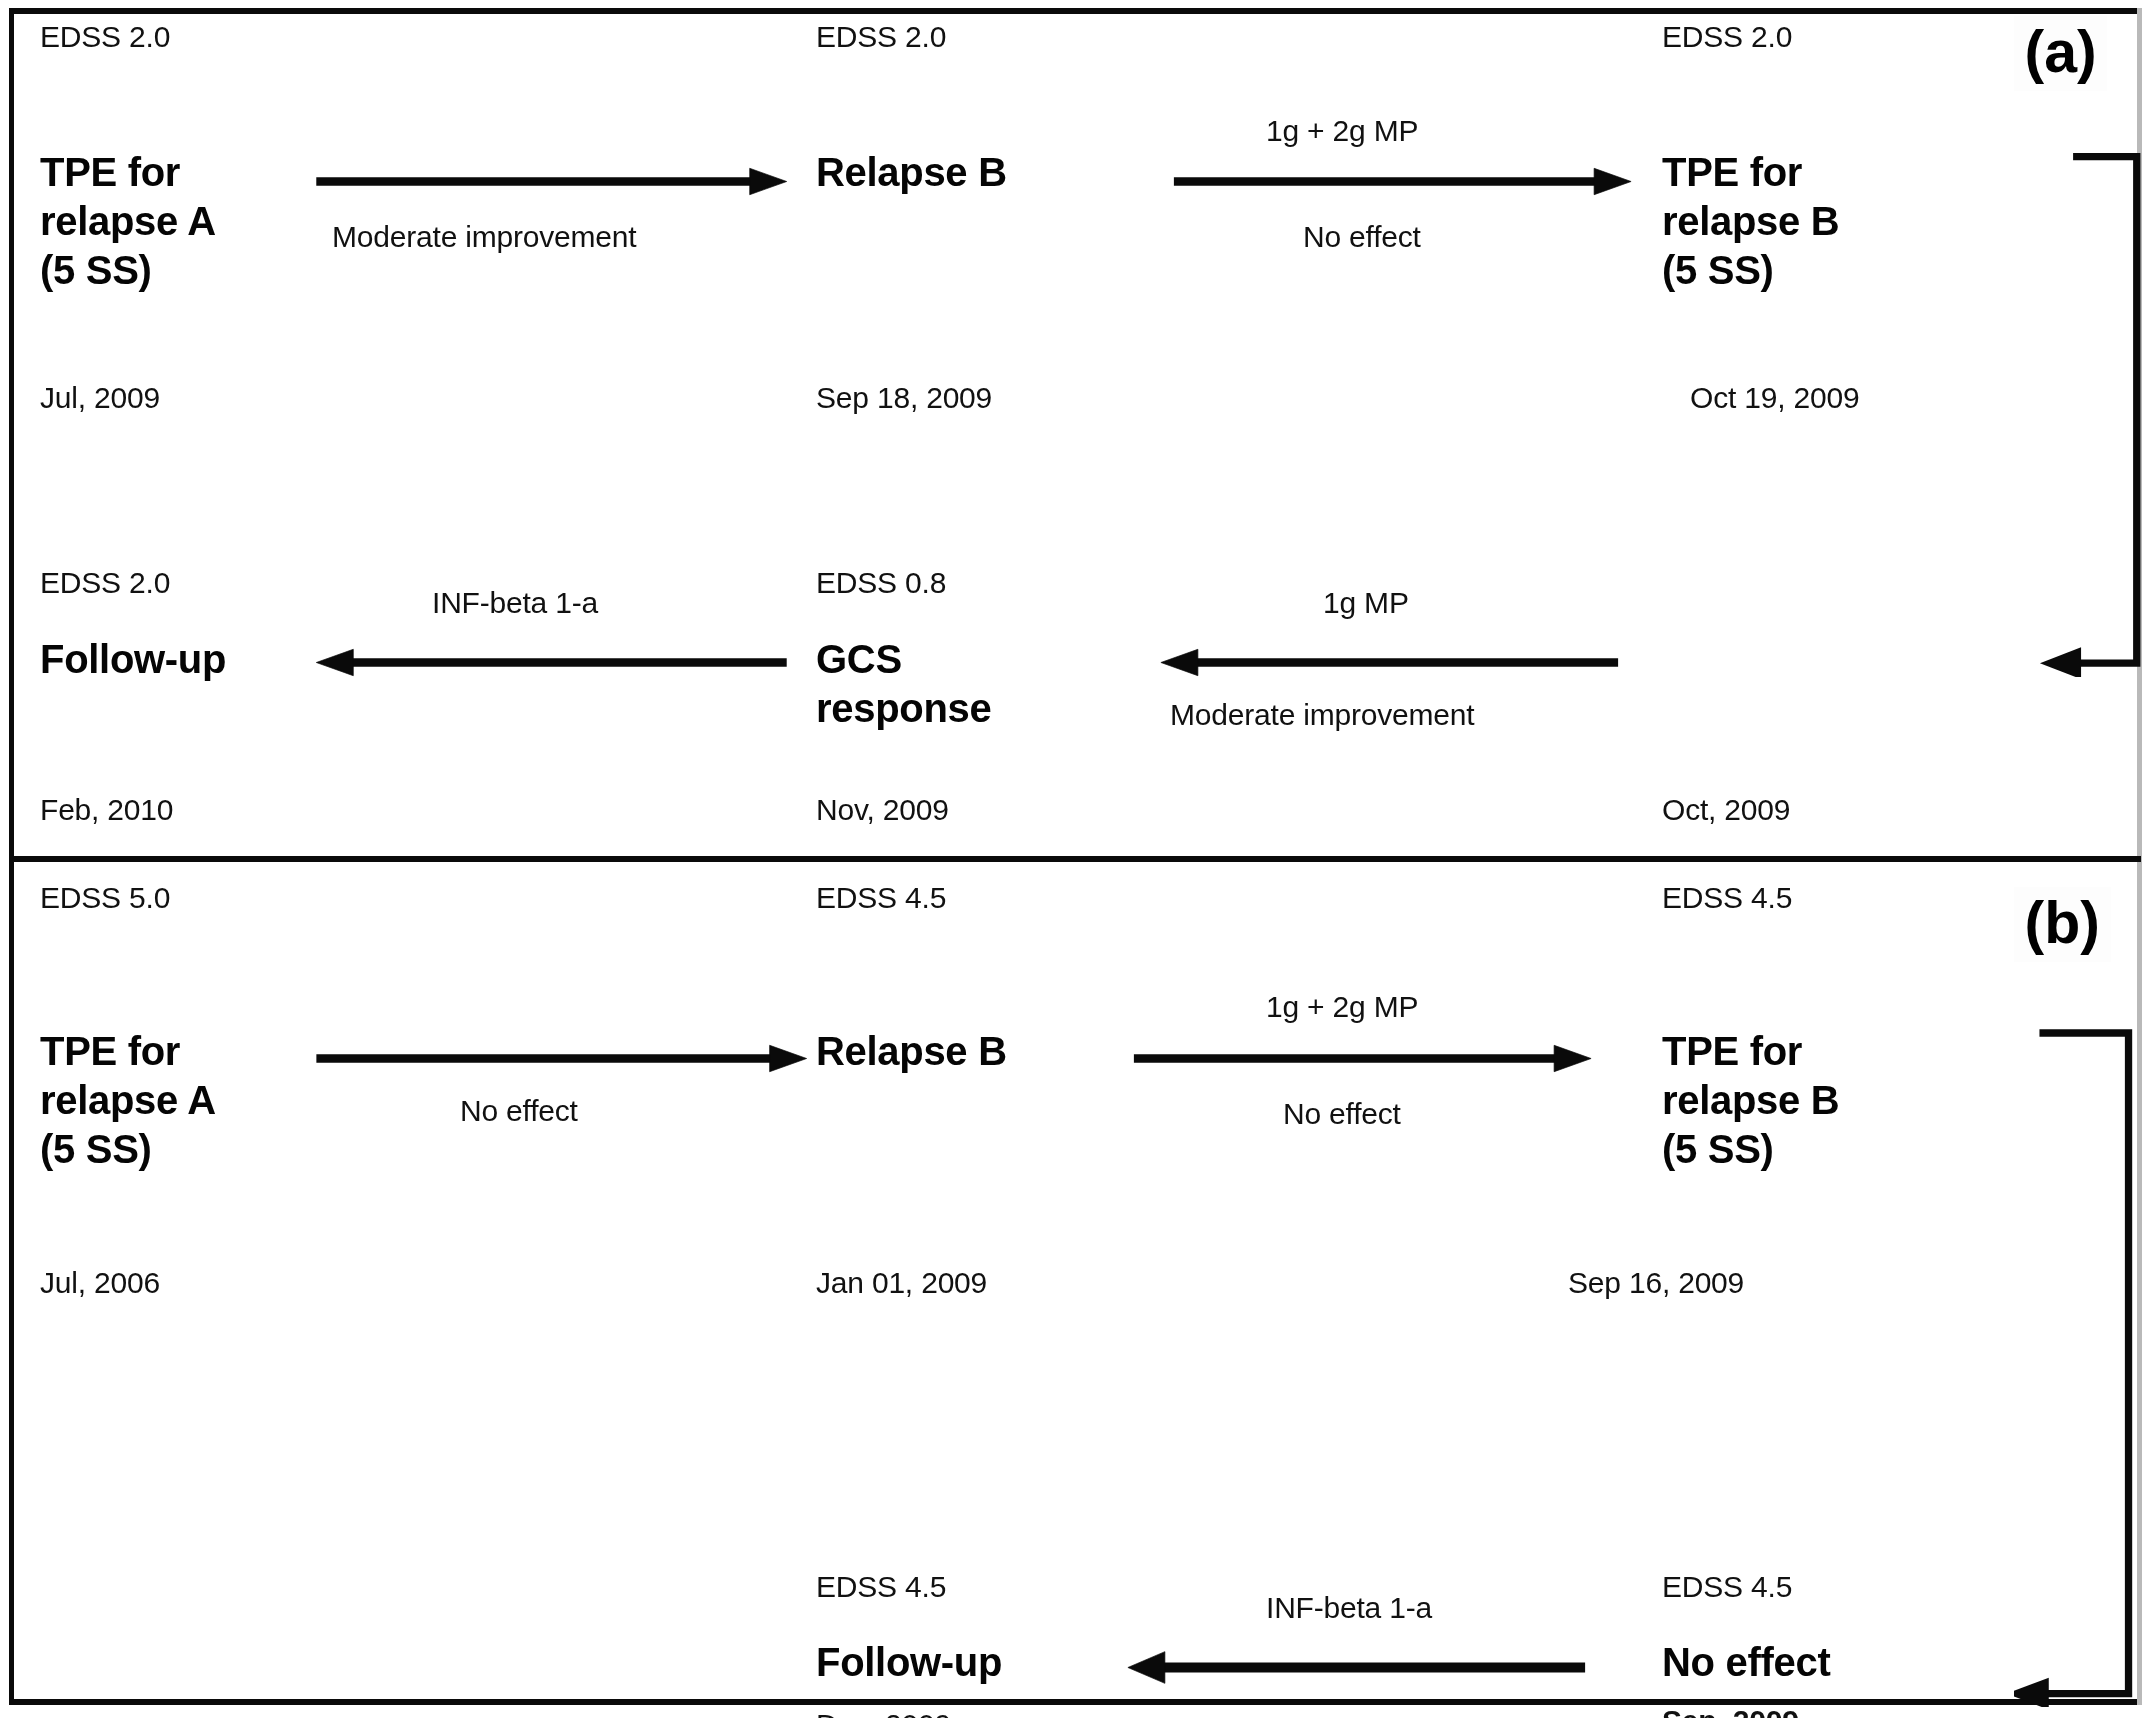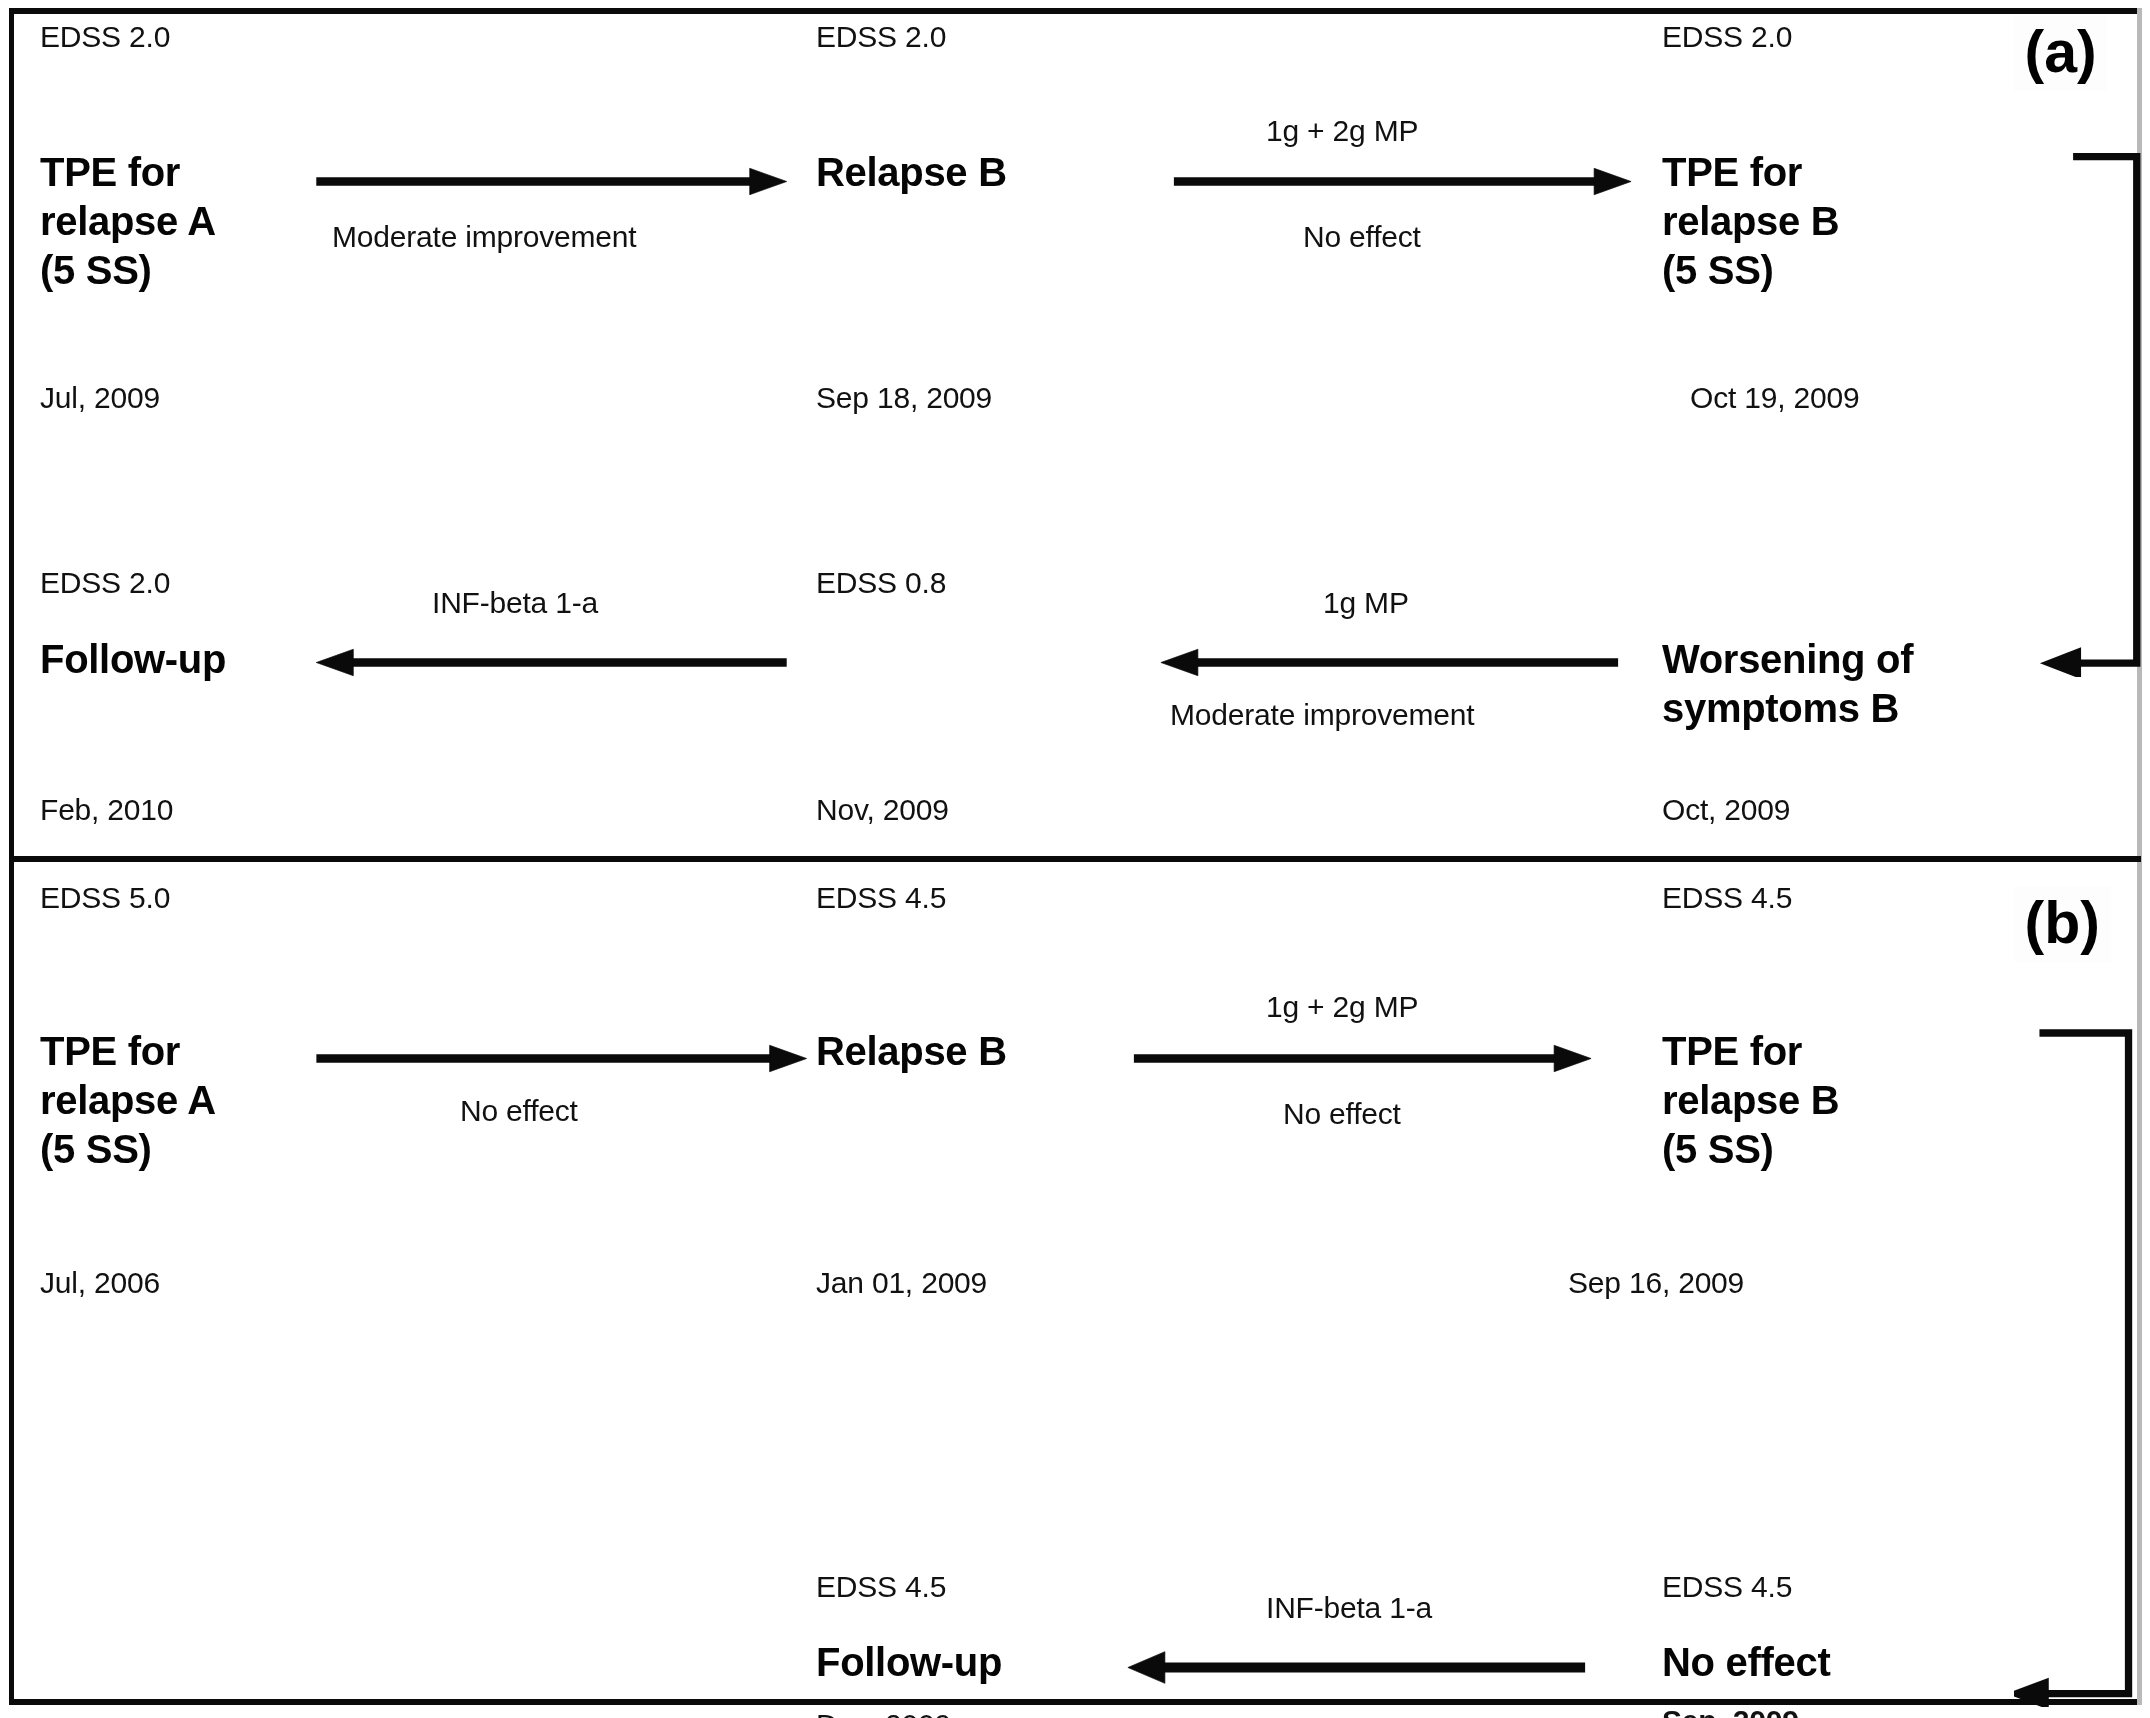--- a/index.html
+++ b/index.html
@@ -130,31 +130,31 @@
     <div class="node" style="left:40px;top:635px;width:279px;">Follow-up</div>
     <div class="meta" style="left:40px;top:792px;">Feb, 2010</div>
 
     <svg class="arrow-svg" style="left:312px;top:644px;" width="479" height="37" viewBox="0 0 720 56">
       <line x1="56" y1="28" x2="716" y2="28" stroke-width="13"></line>
       <polygon points="60,8 4,28 60,48" stroke-width="1"></polygon>
     </svg>
     <div class="arrow-label" style="left:432px;top:585px;">INF-beta 1-a</div>
 
     <div class="meta" style="left:816px;top:565px;">EDSS 0.8</div>
+    <div class="node" style="left:816px;top:635px;width:372px;">GCS
+response</div>
     <div class="meta" style="left:816px;top:792px;">Nov, 2009</div>
 
     <svg class="arrow-svg" style="left:1157px;top:644px;" width="465" height="37" viewBox="0 0 700 56">
       <line x1="56" y1="28" x2="696" y2="28" stroke-width="13"></line>
       <polygon points="60,8 4,28 60,48" stroke-width="1"></polygon>
     </svg>
     <div class="arrow-label" style="left:1323px;top:585px;">1g MP</div>
     <div class="arrow-label" style="left:1170px;top:697px;">Moderate improvement</div>
 
-    <div class="node" style="left:1662px;top:635px;width:425px;">Worsening of
-symptoms B</div>
     <div class="meta" style="left:1662px;top:792px;">Oct, 2009</div>
   </div>
 
   <div class="panel" id="panel-b">
 
     <div class="panel-tag" style="left:2014px;top:28px;">(b)</div>
 
     <div class="meta" style="left:40px;top:21px;">EDSS 5.0</div>
     <div class="node" style="left:40px;top:168px;width:279px;">TPE for
 relapse A

